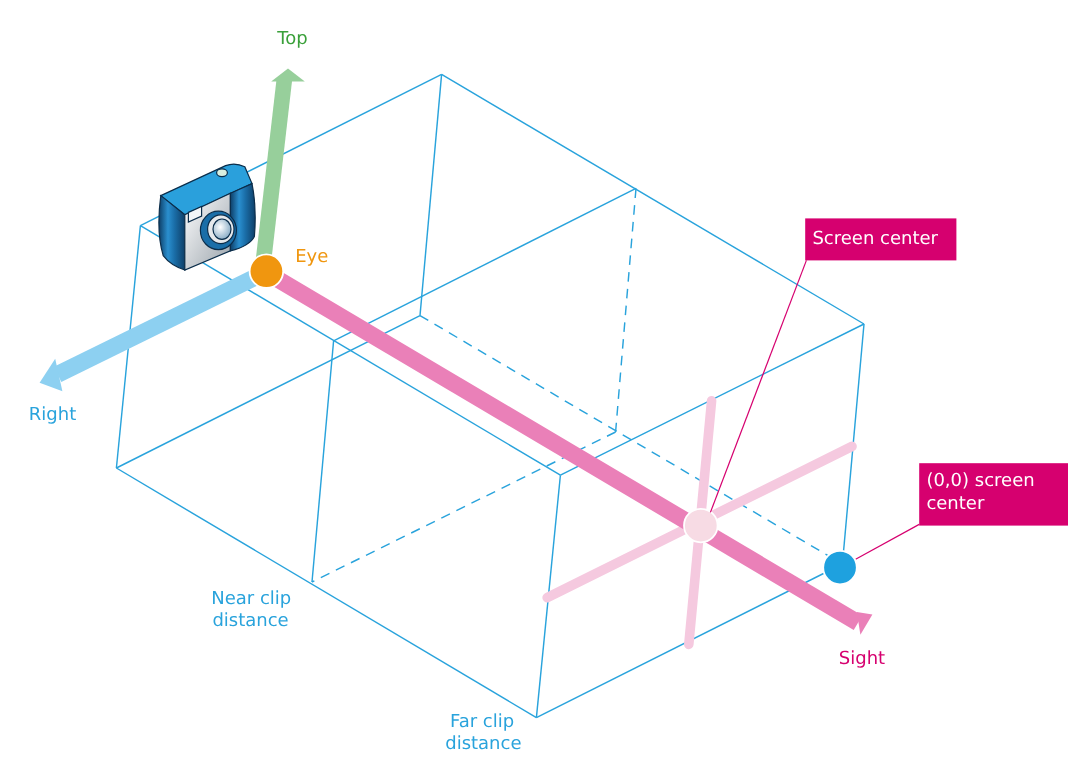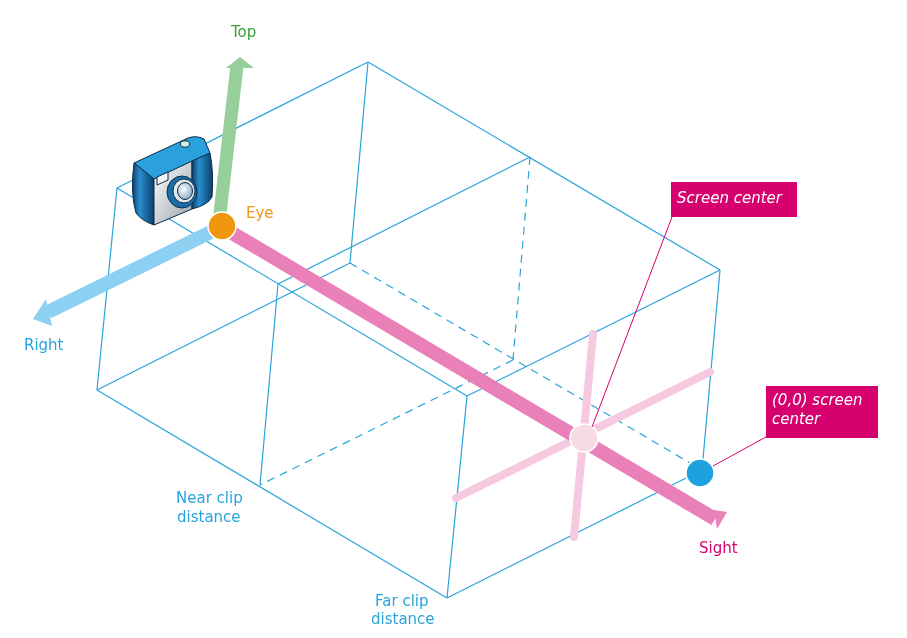--- a/index.html
+++ b/index.html
@@ -2,23 +2,23 @@
 <html><head>
 <meta charset="utf-8">
 <style>
   html, body { margin: 0; padding: 0; background: #ffffff; }
   body { width: 907px; height: 638px; position: relative; overflow: hidden;
          font-family: "DejaVu Sans", sans-serif; }
   #stage { position: absolute; left: 0; top: 0; width: 907px; height: 638px; }
   .lbl { font-family: "DejaVu Sans", sans-serif; font-size: 15px; }
   .callout { position: absolute; background: #d6006f; color: #ffffff;
              font-family: "DejaVu Sans", sans-serif; font-size: 15px;
-             line-height: 19px; padding: 3px 6px 4px 6px; box-sizing: border-box; font-style: italic; }
+             line-height: 19px; padding: 3px 6px 4px 6px; box-sizing: border-box; }
   #callout-center { left: 671px; top: 182px; width: 126px; height: 35px; padding-top: 7px; }
-  #callout-corner { left: 766px; top: 386px; width: 112px; height: 52px; padding-top: 5px; }
+  #callout-corner { left: 766px; top: 386px; width: 124px; height: 52px; padding-top: 5px; }
 </style>
 </head>
 <body>
 
 <svg id="stage" width="907" height="638" viewBox="0 0 907 638" xmlns="http://www.w3.org/2000/svg">
 
   <g stroke="#29a3dc" stroke-width="1.2" fill="none">
 
     <line x1="117" y1="188" x2="368" y2="62"></line>
     <line x1="368" y1="62" x2="720" y2="270"></line>

